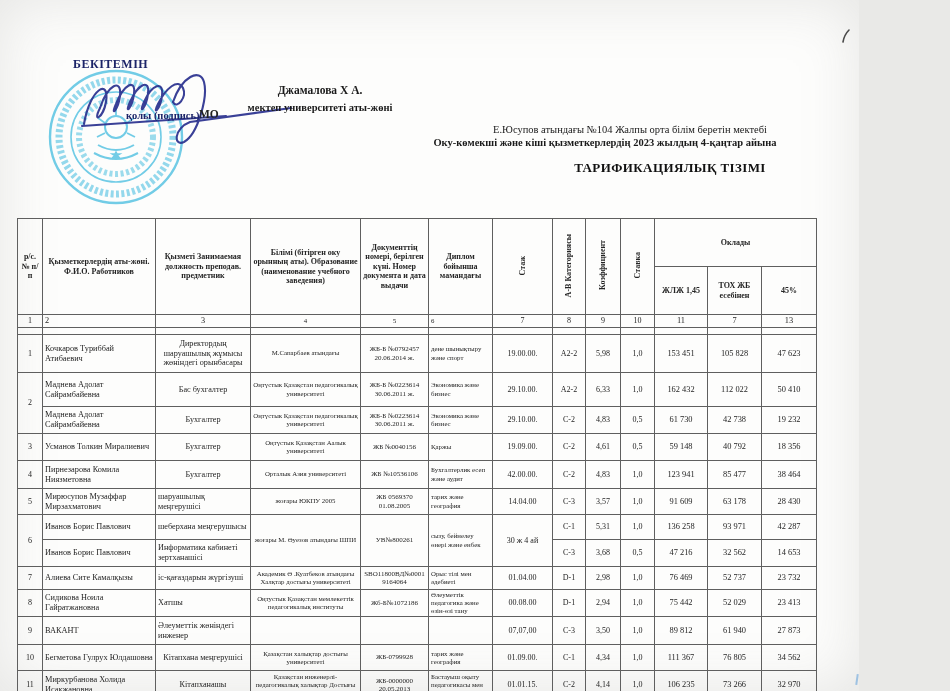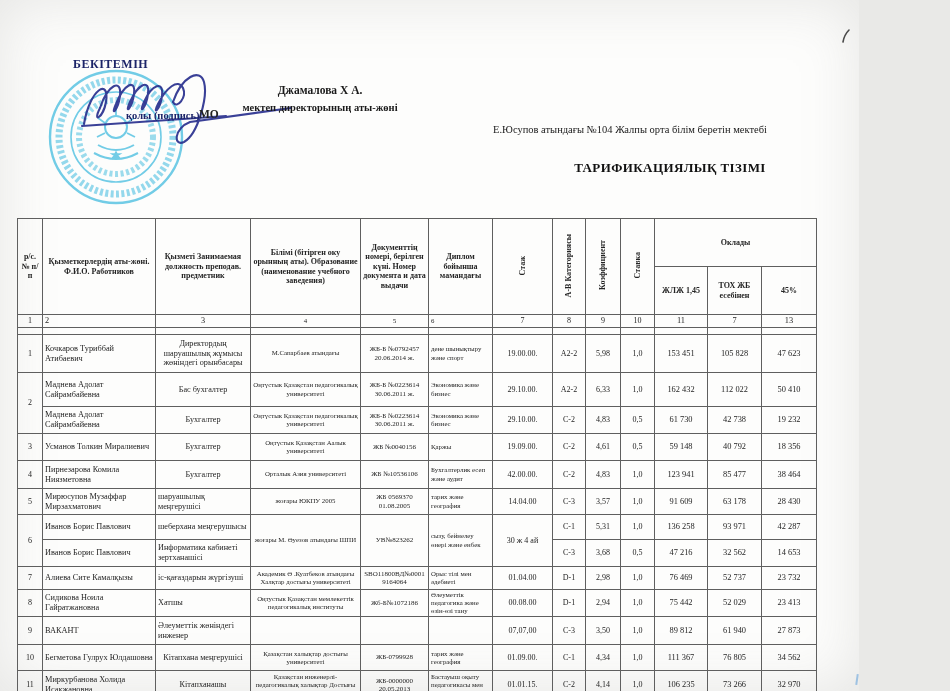--- a/index.html
+++ b/index.html
@@ -79,23 +79,24 @@
       <path d="M8 58 C14 22, 34 12, 30 36 C27 52, 16 58, 24 42 C32 18, 46 12, 44 30 C42 44, 34 52, 40 38 C48 18, 60 12, 58 28 C56 42, 48 50, 54 36 C62 18, 74 12, 72 28 C70 42, 62 50, 68 36 C76 18, 88 14, 86 30 C84 44, 76 50, 82 38 C90 22, 102 12, 107 22 C111 31, 101 44, 97 36"></path>
       <path d="M97 36 C106 10, 124 2, 128 16 C132 31, 122 68, 108 76 C97 81, 98 62, 114 56 L215 42"></path>
       <path d="M6 60 L150 50"></path>
     </g>
   </svg>
 
   <div class="approve">БЕКІТЕМІН</div>
   <div class="koly">қолы (подпись)</div>
   <div class="mo">МО</div>
   <div class="director-name">Джамалова Х А.</div>
-  <div class="director-caption">мектеп директорының аты-жөні</div>
+  <div class="director-caption">мектеп университеті аты-жөні</div>
 
   <div class="school-line">Е.Юсупов атындағы №104 Жалпы орта білім беретін мектебі</div>
+  <div class="period-line">Оку-көмекші және кіші қызметкерлердің  2023   жылдың  4-қаңтар  айына</div>
   <div class="doc-title">ТАРИФИКАЦИЯЛЫҚ ТІЗІМІ</div>
 
   <svg class="pen-mark" width="12" height="16" viewBox="0 0 12 16">
     <path d="M3 14 C4 8, 7 4, 9 2" stroke="#4a4a4a" stroke-width="1.6" fill="none" stroke-linecap="round"></path>
   </svg>
   <div class="blue-tick"></div>
 
   <table>
     <colgroup>
       <col class="col1">
@@ -250,21 +251,21 @@
           <td class="c10">1,0</td>
           <td class="c11">91 609</td>
           <td class="c12">63 178</td>
           <td class="c13">28 430</td>
         </tr>
         <tr>
           <td class="c1" rowspan="2">6</td>
           <td class="c2">Иванов Борис Павлович</td>
           <td class="c3" style="text-align: left;">шеберхана меңгерушысы</td>
           <td class="c4" rowspan="2">жоғары М. Әуезов атындағы ШПИ</td>
-          <td class="c5" rowspan="2">УВ№823262</td>
+          <td class="c5" rowspan="2">УВ№800261</td>
           <td class="c6" rowspan="2">сызу, бейнелеу өнері және енбек</td>
           <td class="c7" rowspan="2">30 ж 4 ай</td>
           <td class="c8">С-1</td>
           <td class="c9">5,31</td>
           <td class="c10">1,0</td>
           <td class="c11">136 258</td>
           <td class="c12">93 971</td>
           <td class="c13">42 287</td>
         </tr>
         <tr>

